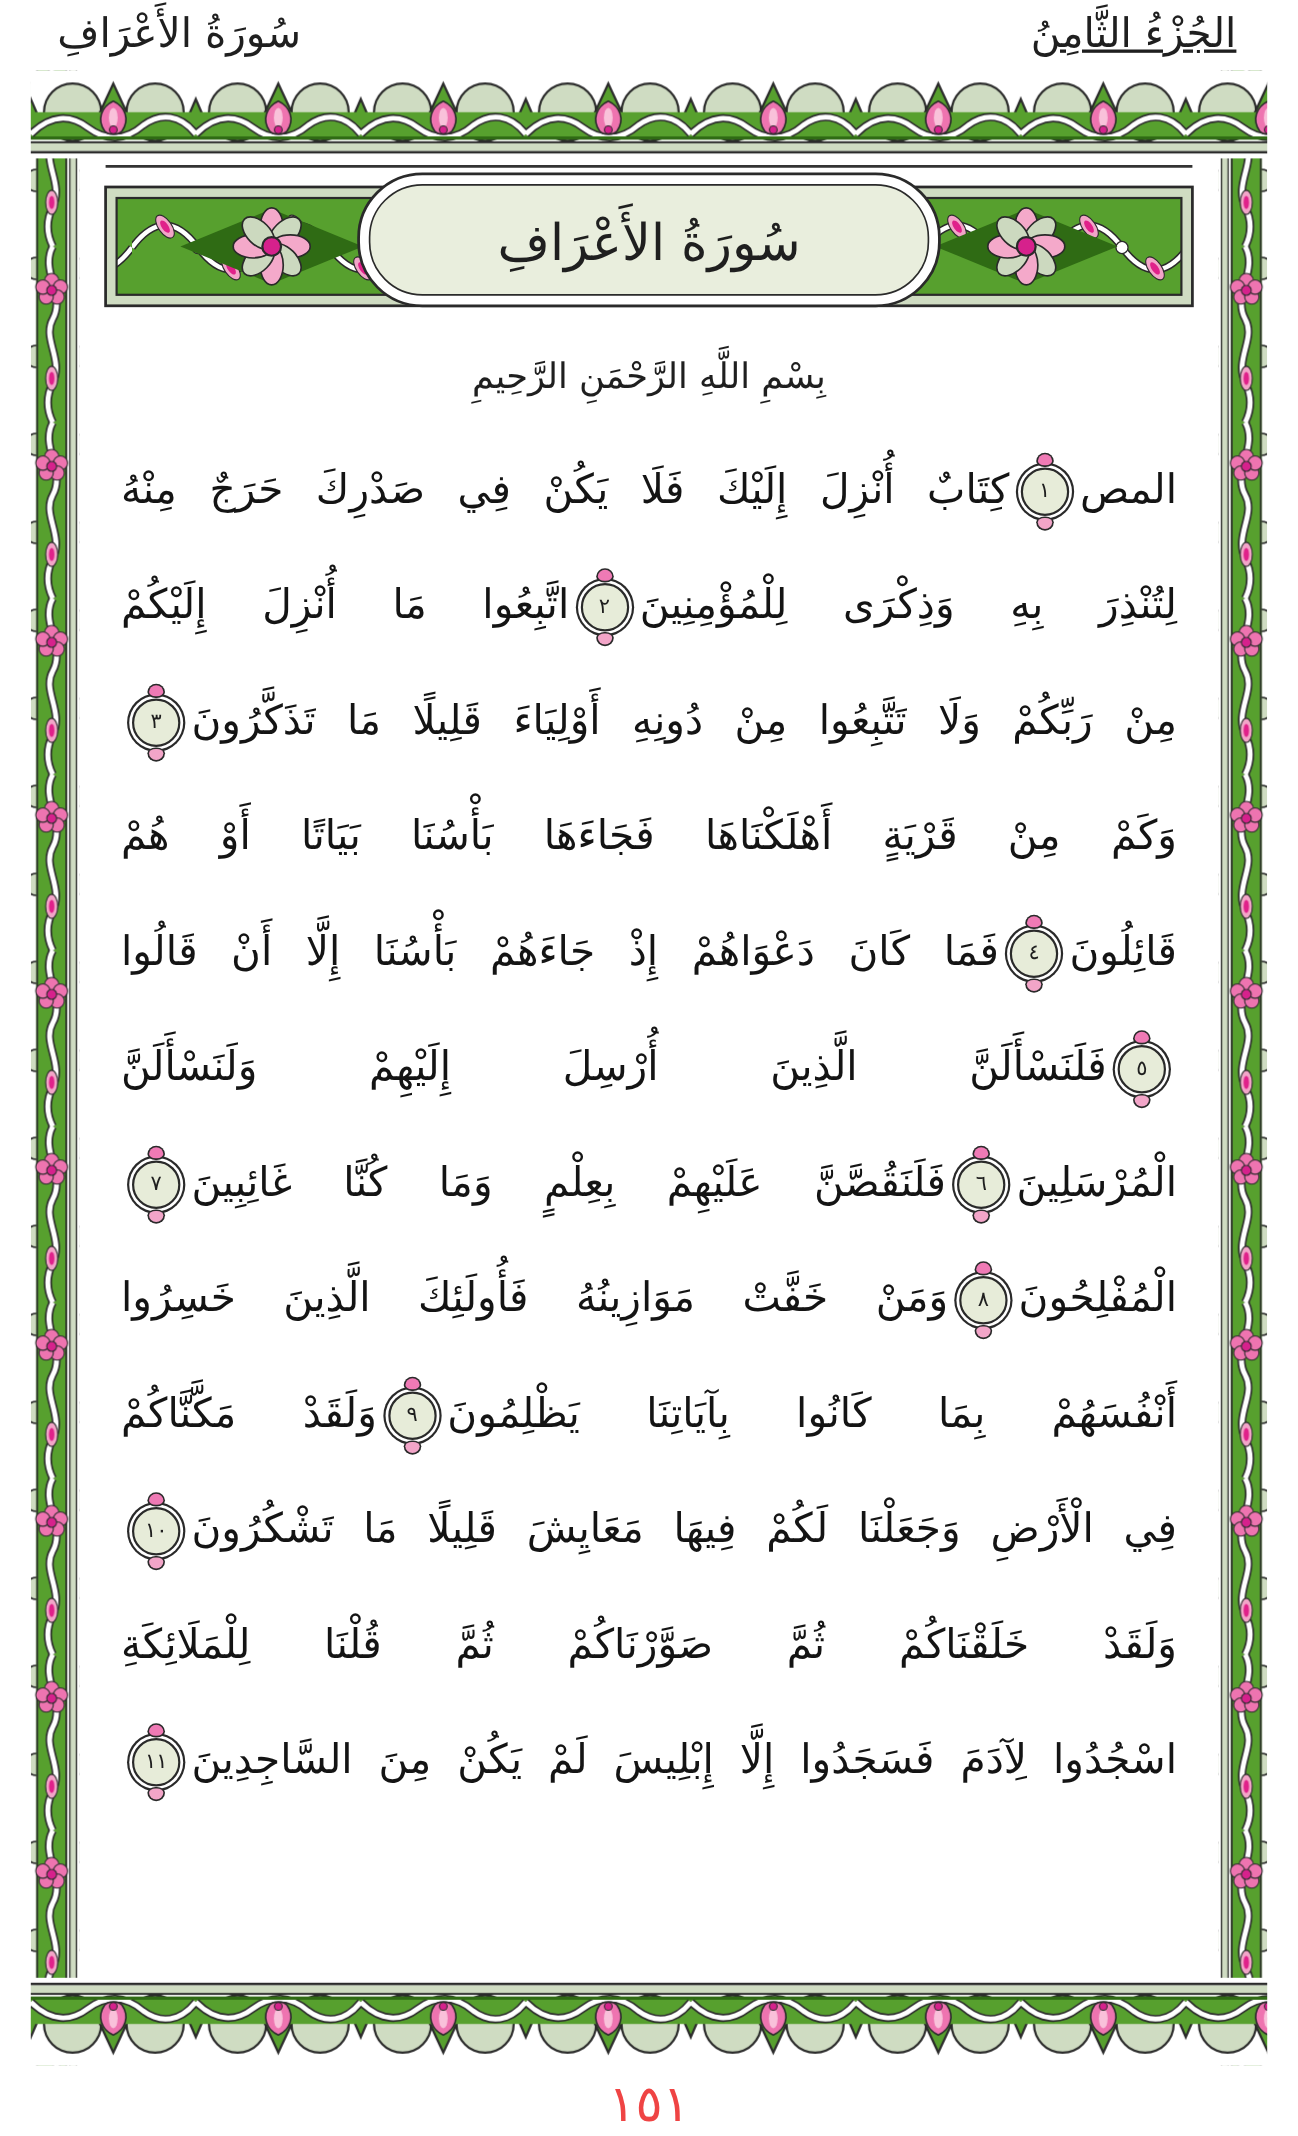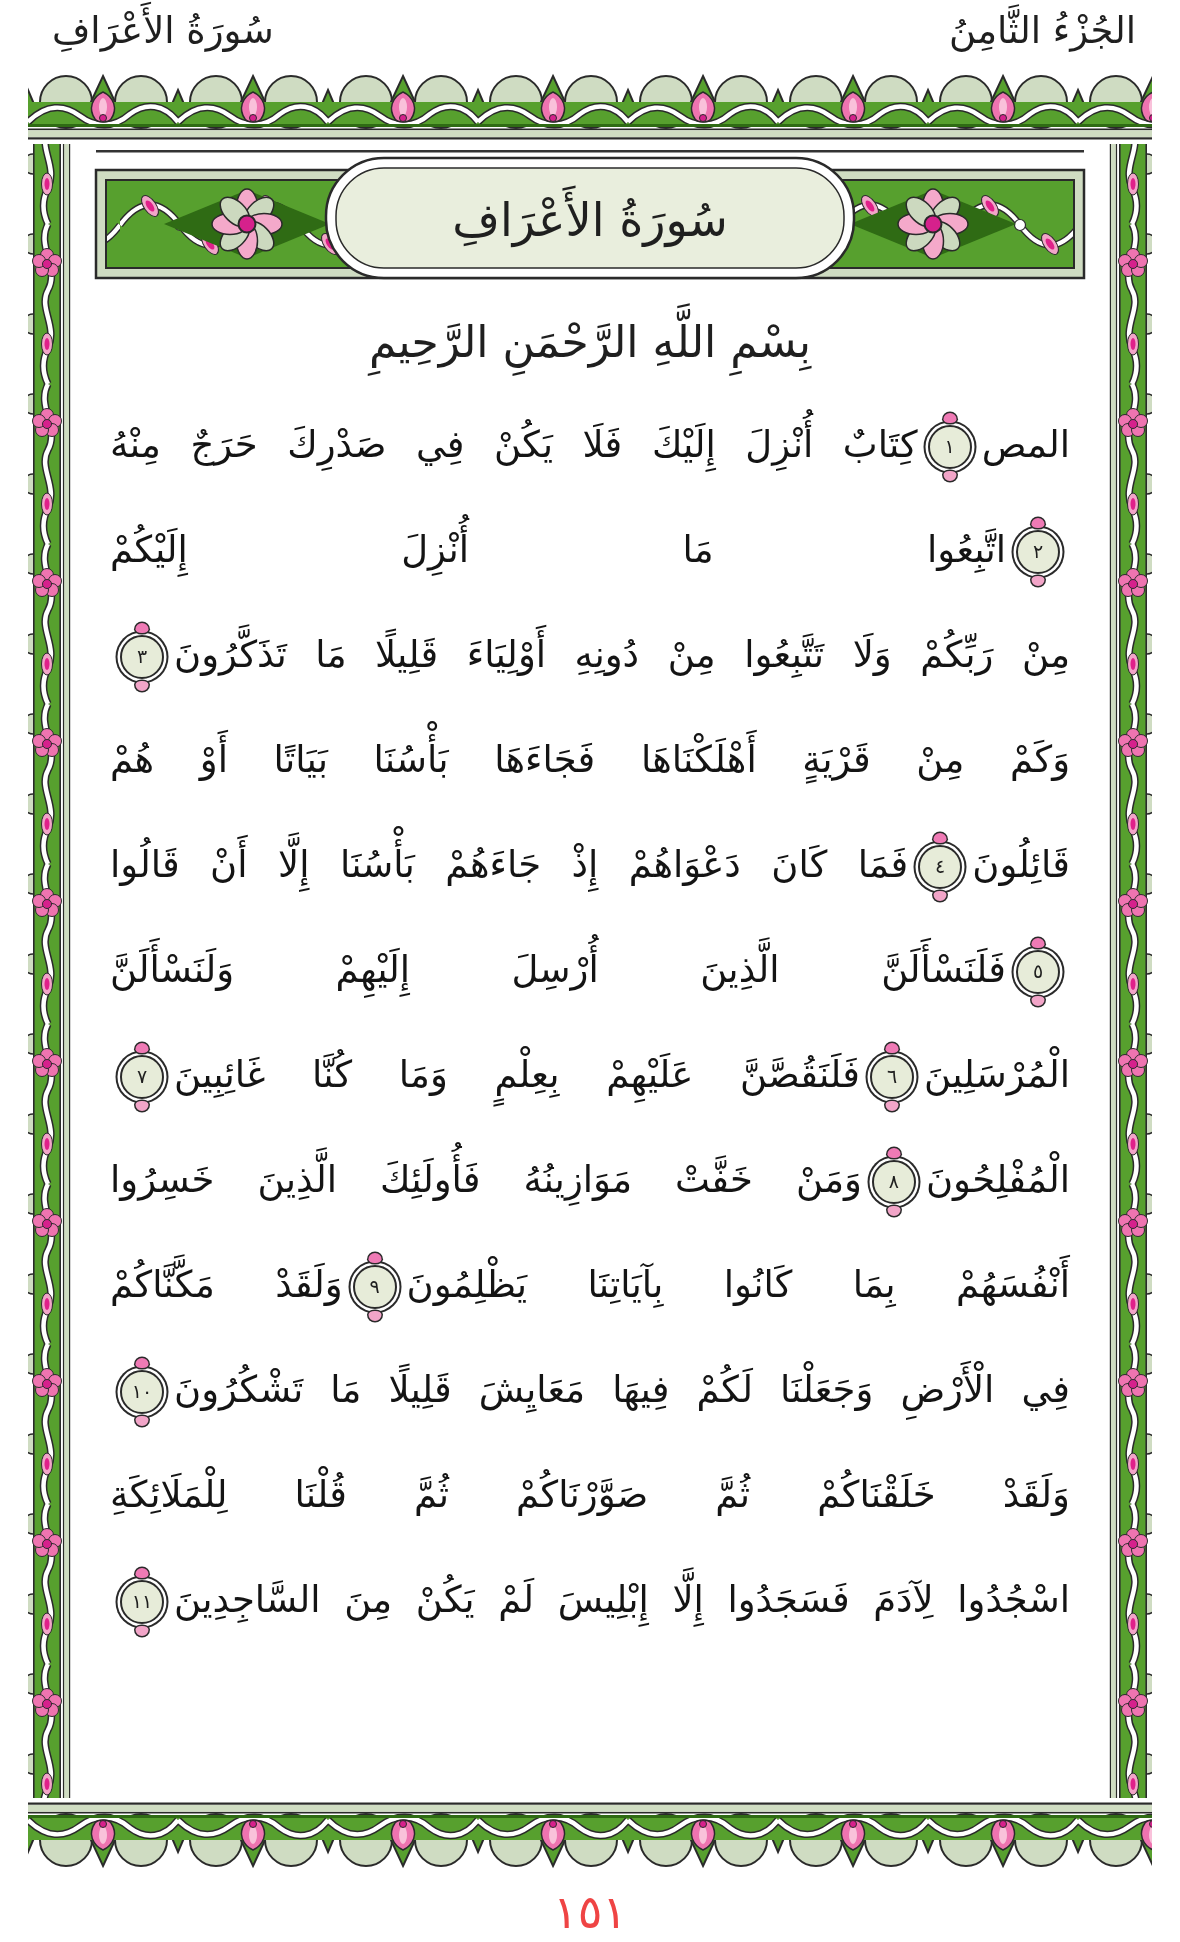--- a/index.html
+++ b/index.html
@@ -1,32 +1,32 @@
 <!DOCTYPE html>
 <html lang="ar" dir="rtl"><head>
 <meta charset="utf-8">
 <style>
   html,body{margin:0;padding:0;background:#ffffff;font-family:"DejaVu Sans",sans-serif;}
   #page{position:relative;width:1180px;height:1942px;background:#ffffff;overflow:hidden;color:#1f1f1f;}
 
   
   .runhead{position:absolute;top:2px;font-size:37px;line-height:58px;color:#1f1f1f;white-space:nowrap;}
   #head-surah{left:52px;}
-  #head-juz{right:44px;}
+  #head-juz{right:56px;text-decoration:underline;}
 
   
   #frame{position:absolute;left:0;top:0;width:1180px;height:1942px;pointer-events:none;}
 
   
   #banner-title{position:absolute;left:340px;top:170px;width:500px;height:100px;
     line-height:100px;text-align:center;font-size:46px;white-space:nowrap;}
 
   
   #bismillah{position:absolute;left:110px;top:292px;width:960px;height:100px;
-    line-height:100px;text-align:center;font-size:44px;white-space:nowrap;}
+    line-height:100px;text-align:center;font-size:32px;white-space:nowrap;}
 
   
   #verses{position:absolute;left:110px;top:392px;width:960px;}
   .qline{height:105px;line-height:105px;font-size:37px;white-space:nowrap;
     text-align:justify;text-align-last:justify;direction:rtl;}
   .qtext{color:#141414;}
 
   
   .vmark{display:inline-flex;align-items:center;justify-content:center;
     width:40px;height:40px;border-radius:50%;background:#e7ecd9;
@@ -156,21 +156,21 @@
   </svg>
 
   <div id="banner-title">سُورَةُ الأَعْرَافِ</div>
 
   <div id="bismillah">بِسْمِ اللَّهِ الرَّحْمَنِ الرَّحِيمِ</div>
 
   <div id="verses">
       <div class="qline" dir="rtl"><span class="qtext">المص</span><span class="vmark">
           <span class="vnum">١</span>
         </span><span class="qtext">كِتَابٌ أُنْزِلَ إِلَيْكَ فَلَا يَكُنْ فِي صَدْرِكَ حَرَجٌ مِنْهُ</span></div>
-      <div class="qline" dir="rtl"><span class="vmark">
+      <div class="qline" dir="rtl"><span class="qtext">لِتُنْذِرَ بِهِ وَذِكْرَى لِلْمُؤْمِنِينَ</span><span class="vmark">
           <span class="vnum">٢</span>
         </span><span class="qtext">اتَّبِعُوا مَا أُنْزِلَ إِلَيْكُمْ</span></div>
       <div class="qline" dir="rtl"><span class="qtext">مِنْ رَبِّكُمْ وَلَا تَتَّبِعُوا مِنْ دُونِهِ أَوْلِيَاءَ قَلِيلًا مَا تَذَكَّرُونَ</span><span class="vmark">
           <span class="vnum">٣</span>
         </span></div>
       <div class="qline" dir="rtl"><span class="qtext">وَكَمْ مِنْ قَرْيَةٍ أَهْلَكْنَاهَا فَجَاءَهَا بَأْسُنَا بَيَاتًا أَوْ هُمْ</span></div>
       <div class="qline" dir="rtl"><span class="qtext">قَائِلُونَ</span><span class="vmark">
           <span class="vnum">٤</span>
         </span><span class="qtext">فَمَا كَانَ دَعْوَاهُمْ إِذْ جَاءَهُمْ بَأْسُنَا إِلَّا أَنْ قَالُوا</span></div>
       <div class="qline" dir="rtl"><span class="vmark">

